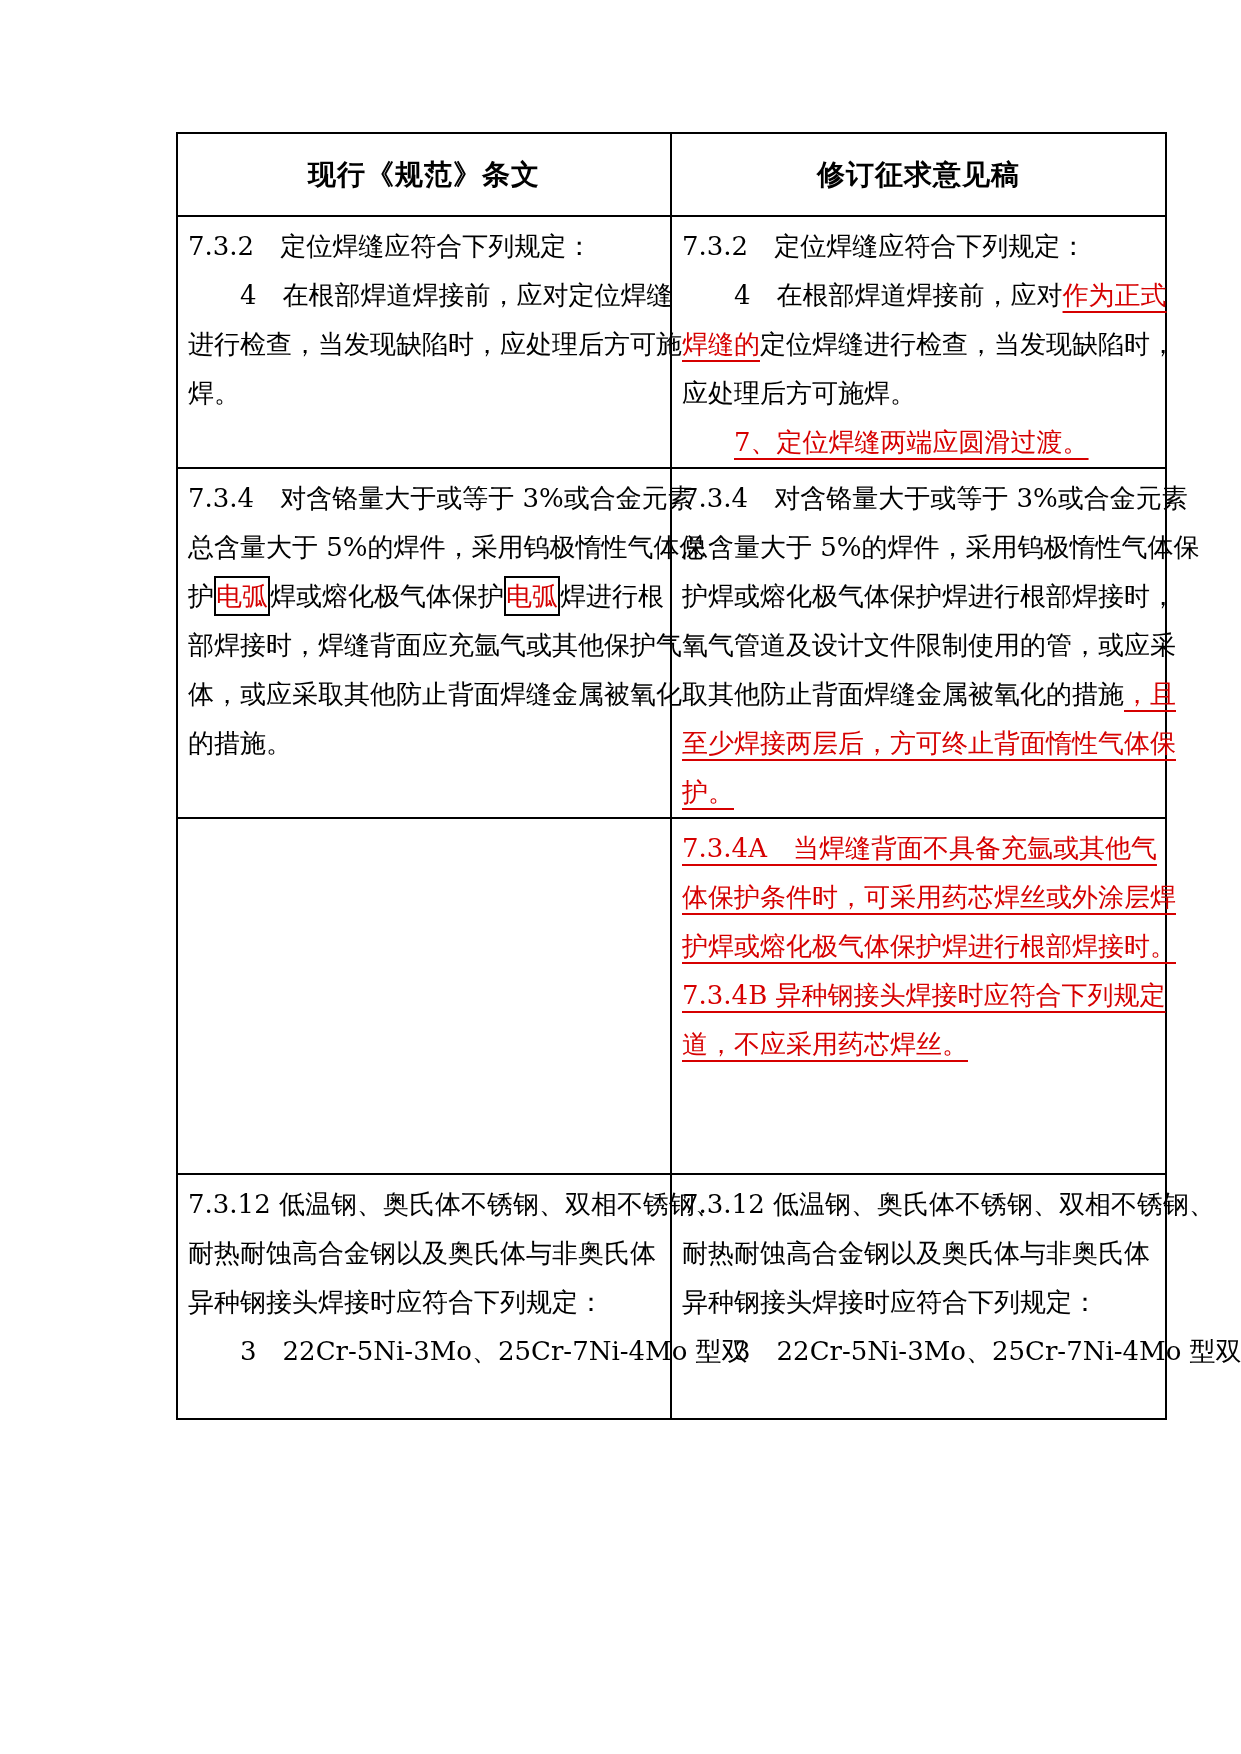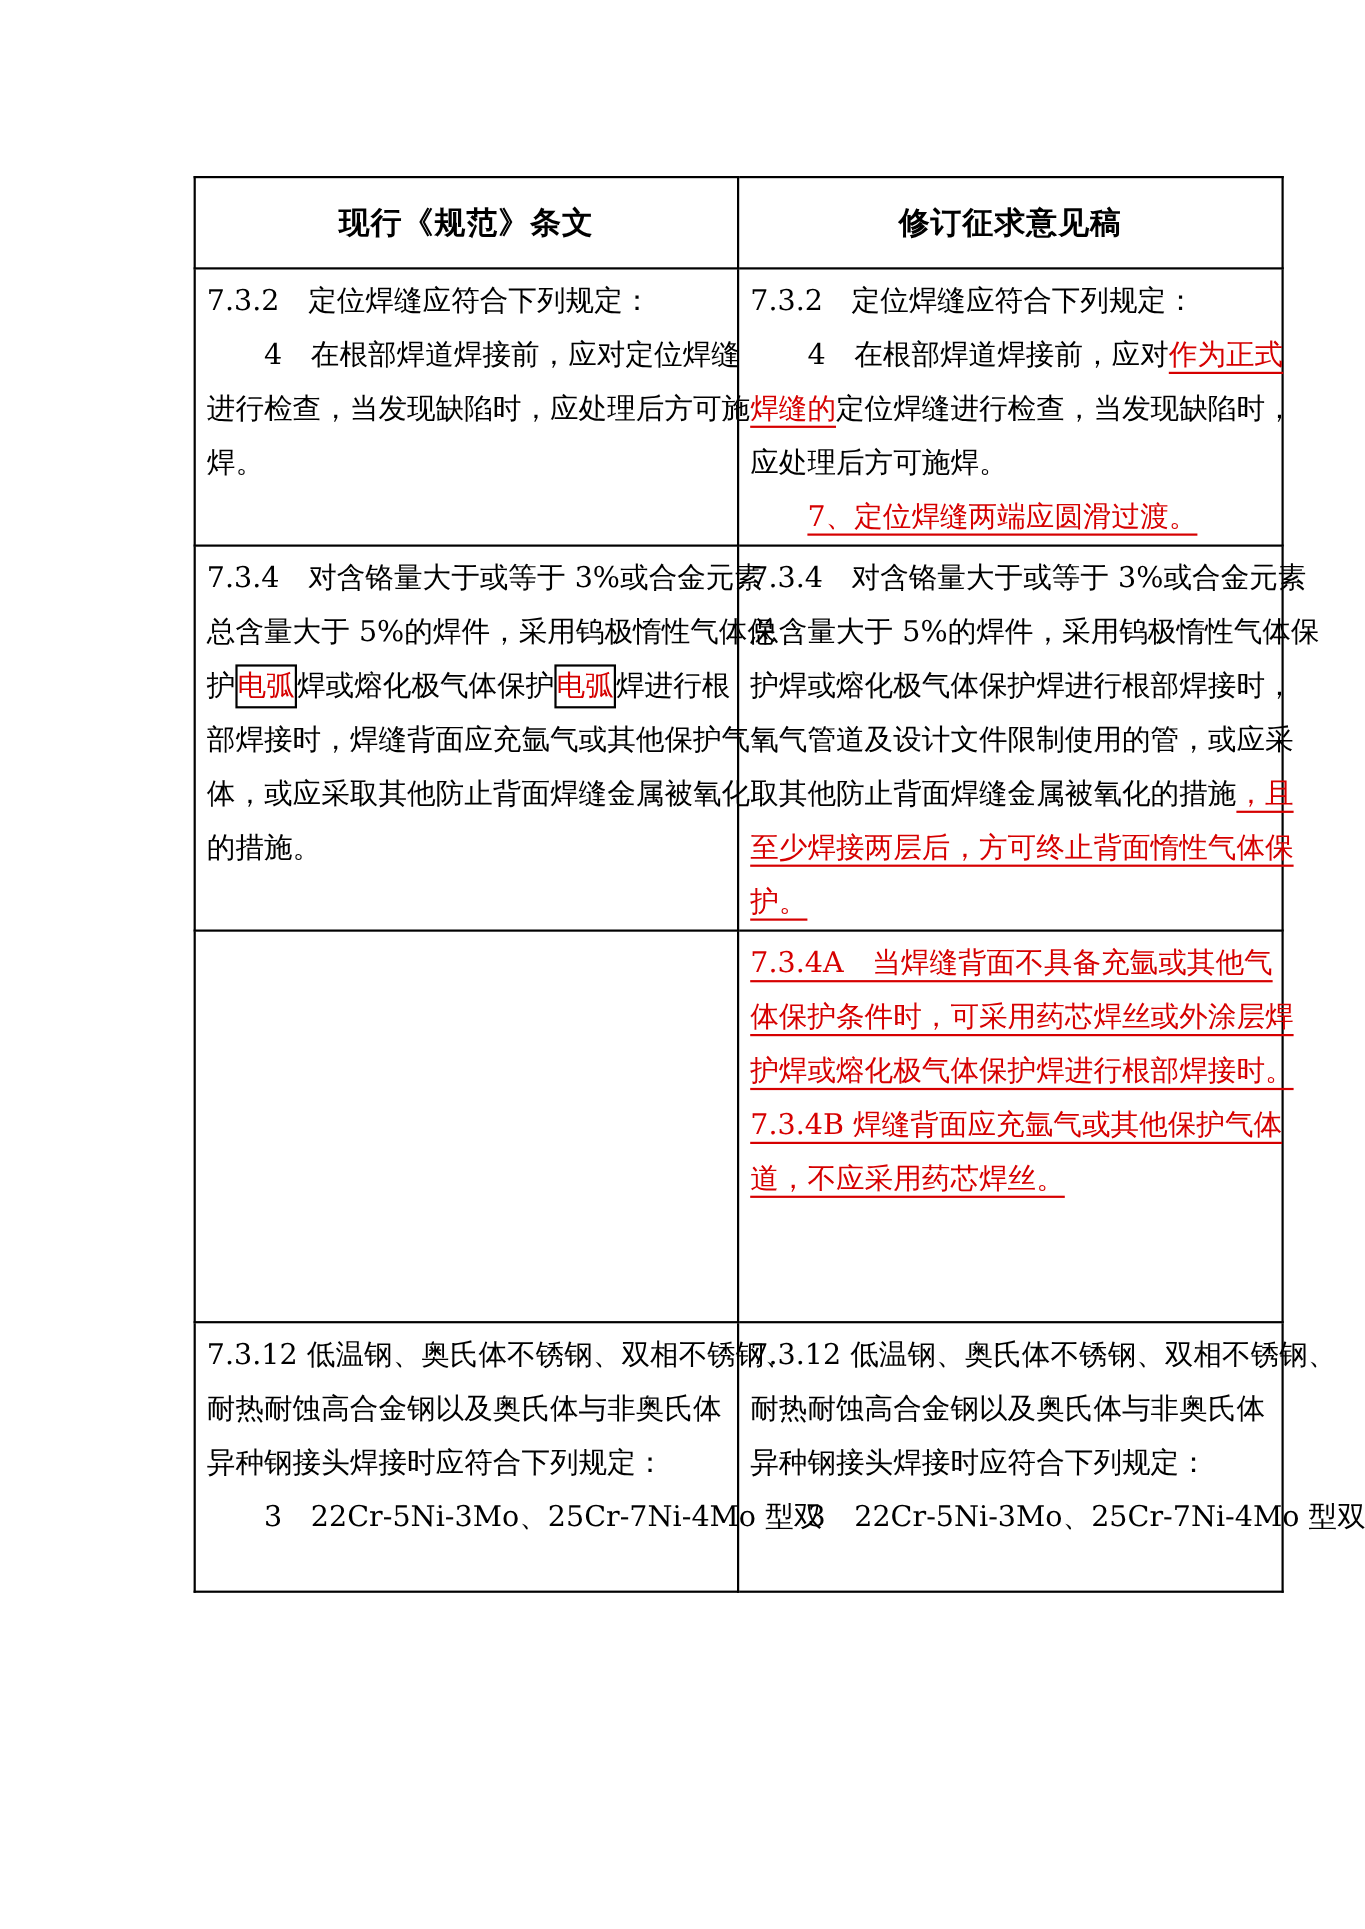--- a/index.html
+++ b/index.html
@@ -11,21 +11,21 @@
     position: relative;
     width: 1241px;
     height: 1754px;
     background: #ffffff;
     font-family: "DejaVu Serif", serif;
     color: #000000;
   }
   table.cmp {
     position: absolute;
     left: 176px;
-    top: 160px;
+    top: 132px;
     width: 989px;
     border-collapse: collapse;
     table-layout: fixed;
   }
   table.cmp th, table.cmp td {
     border: 2px solid #000000;
     vertical-align: top;
     padding: 5px 10px 0 10px;
     overflow: visible;
   }
@@ -119,21 +119,21 @@
             <div class="line"><span class="run-ins">至少焊接两层后，方可终止背面惰性气体保</span></div>
             <div class="line"><span class="run-ins">护。</span></div>
           </td>
         </tr>
         <tr>
           <td></td>
           <td>
             <div class="line"><span class="run-ins">7.3.4A　当焊缝背面不具备充氩或其他气</span></div>
             <div class="line"><span class="run-ins">体保护条件时，可采用药芯焊丝或外涂层焊</span></div>
             <div class="line"><span class="run-ins">护焊或熔化极气体保护焊进行根部焊接时。</span></div>
-            <div class="line"><span class="run-ins">7.3.4B 焊缝背面应充氩气或其他保护气体</span></div>
+            <div class="line"><span class="run-ins">7.3.4B 异种钢接头焊接时应符合下列规定</span></div>
             <div class="line"><span class="run-ins">道，不应采用药芯焊丝。</span></div>
           </td>
         </tr>
         <tr>
           <td>
             <div class="line"><span class="run-normal">7.3.12 低温钢、奥氏体不锈钢、双相不锈钢、</span></div>
             <div class="line"><span class="run-normal">耐热耐蚀高合金钢以及奥氏体与非奥氏体</span></div>
             <div class="line"><span class="run-normal">异种钢接头焊接时应符合下列规定：</span></div>
             <div class="line"><span class="run-normal">　　3　22Cr-5Ni-3Mo、25Cr-7Ni-4Mo 型双</span></div>
           </td>

